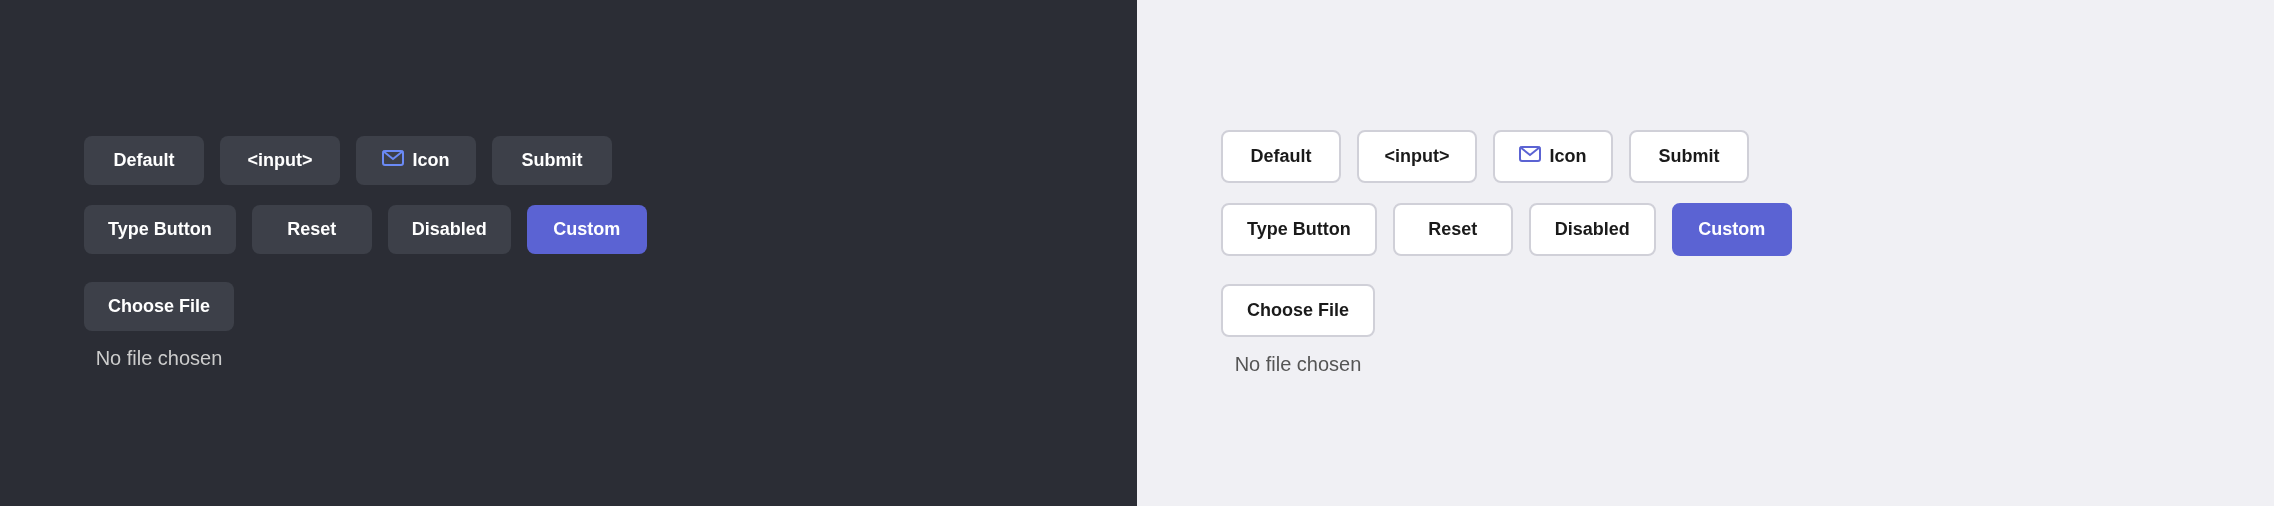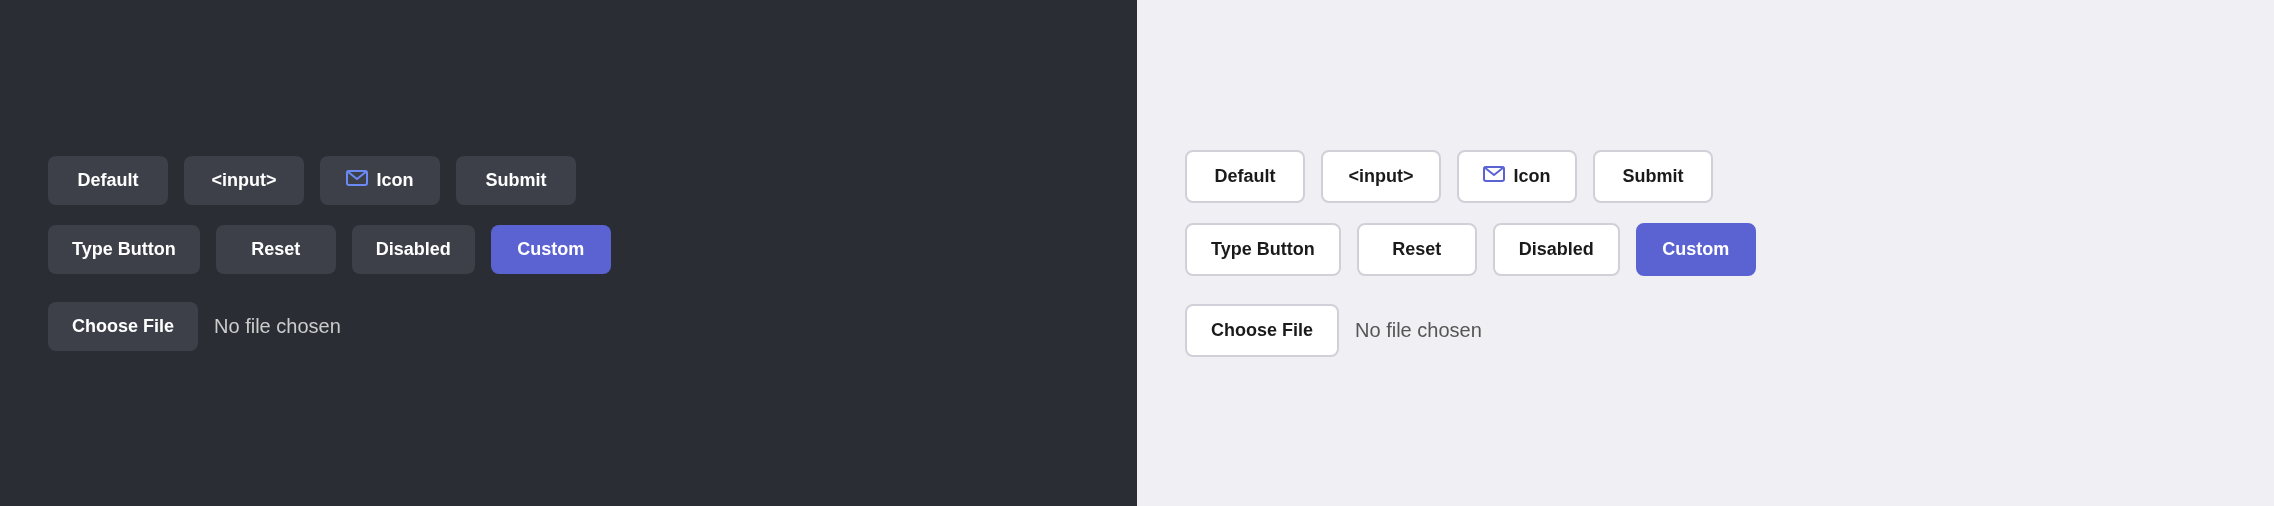--- a/index.html
+++ b/index.html
@@ -10,21 +10,21 @@
       height: 506px;
       font-family: -apple-system, BlinkMacSystemFont, 'Segoe UI', sans-serif;
       overflow: hidden;
     }
 
     .panel {
       display: flex;
       flex-direction: column;
       justify-content: center;
       align-items: flex-start;
-      padding: 40px 48px;
+      padding: 40px 84px;
       gap: 20px;
       width: 50%;
       height: 100%;
     }
 
     .panel-dark {
       background-color: #2b2d35;
     }
 
     .panel-light {
@@ -83,21 +83,21 @@
 
     .btn-light-custom {
       background-color: #5b63d3;
       color: #ffffff;
       border-color: #5b63d3;
     }
 
     
     .file-row {
       display: flex;
-      flex-direction: row;
+      flex-direction: column;
       align-items: center;
       gap: 16px;
       margin-top: 8px;
     }
 
     .file-label-dark {
       padding: 14px 24px;
       border-radius: 8px;
       font-size: 18px;
       font-weight: 700;

